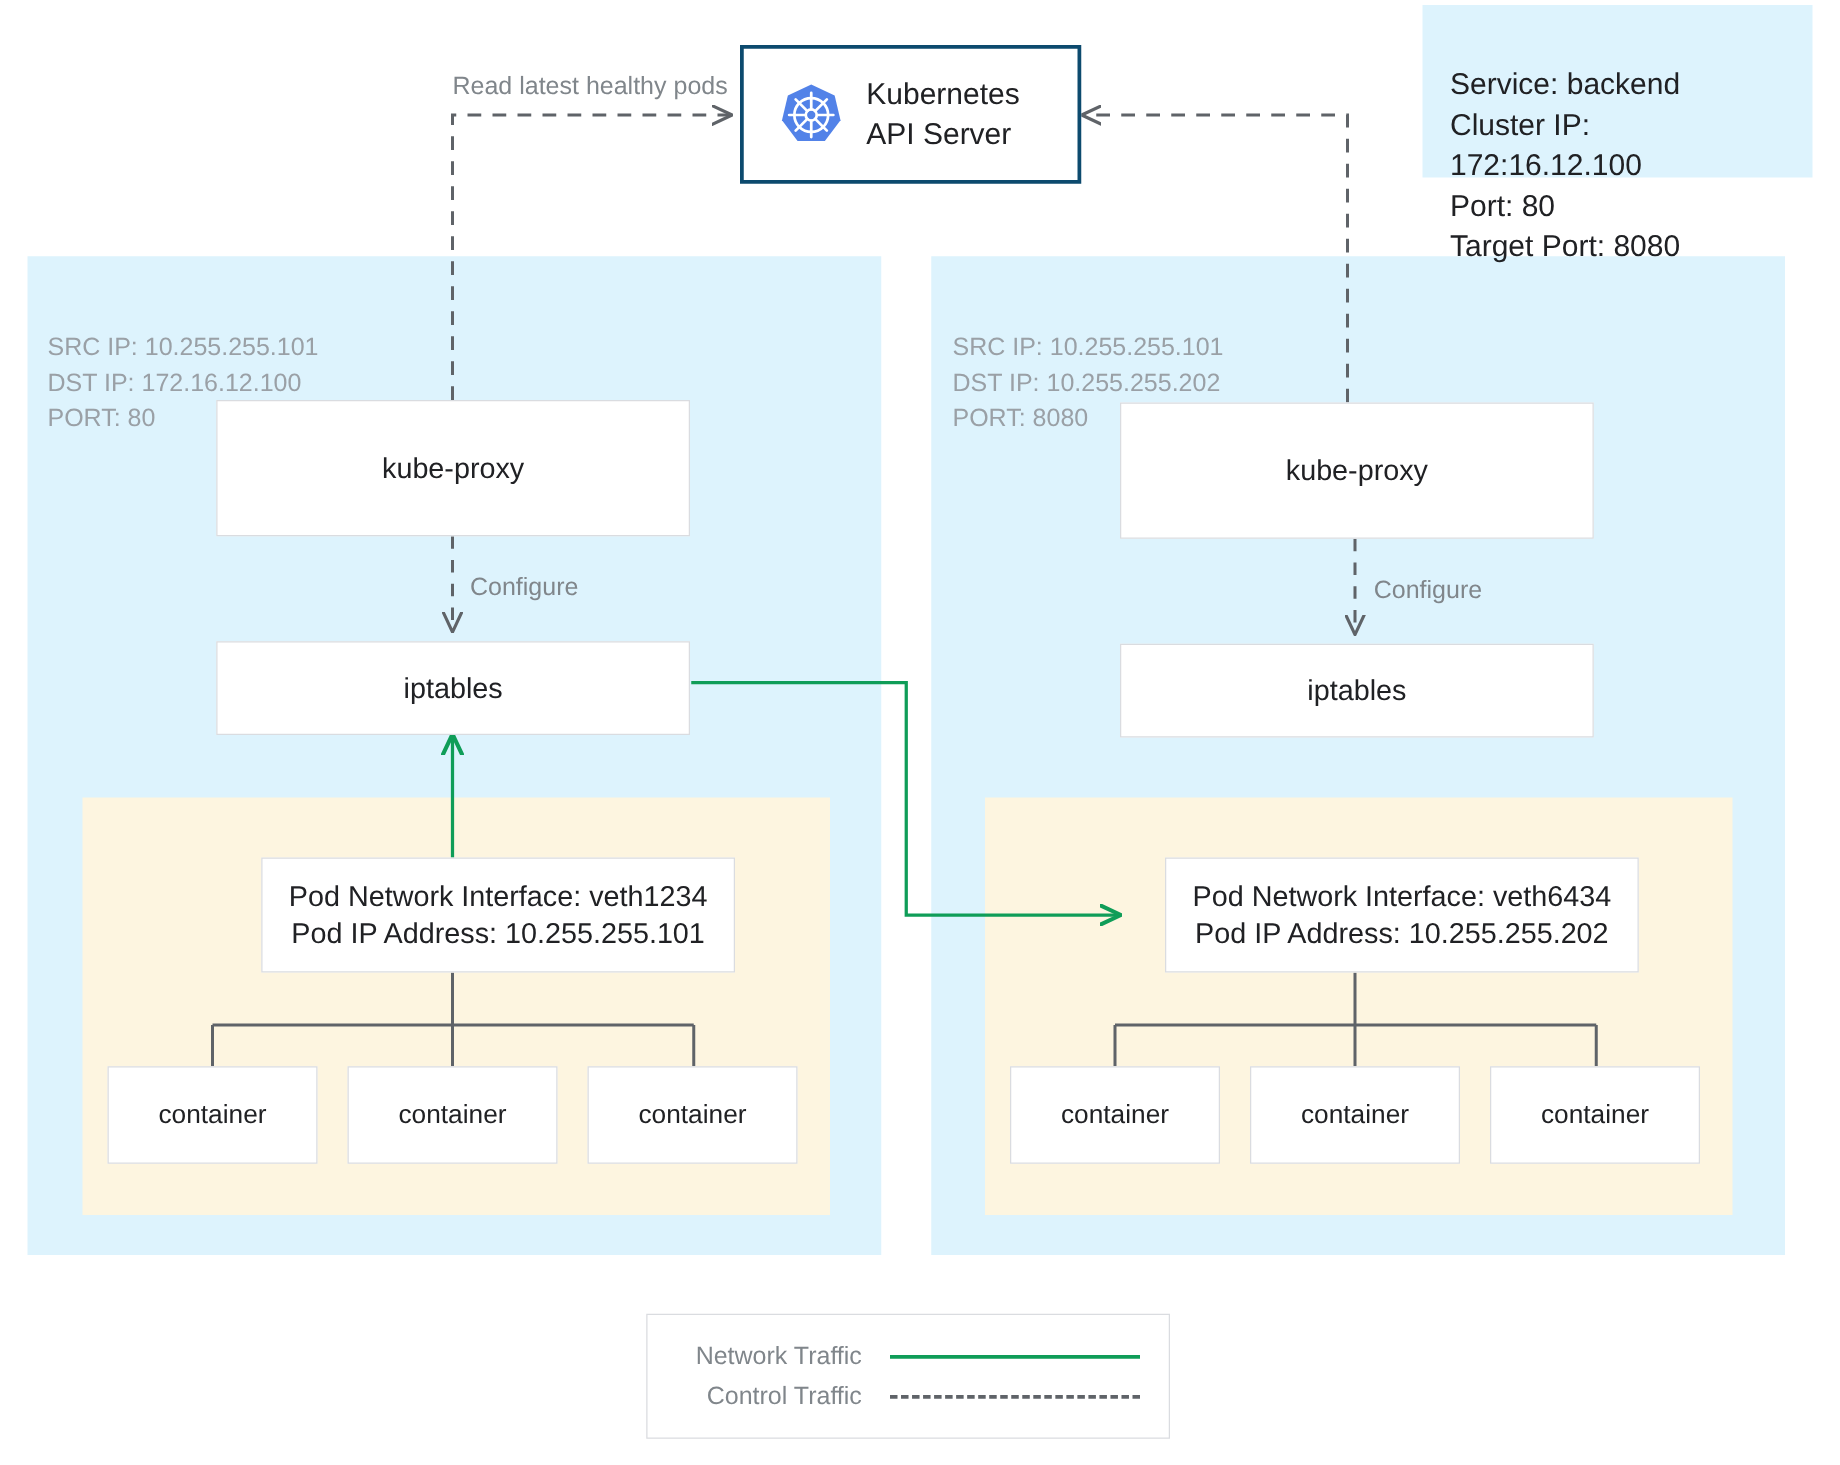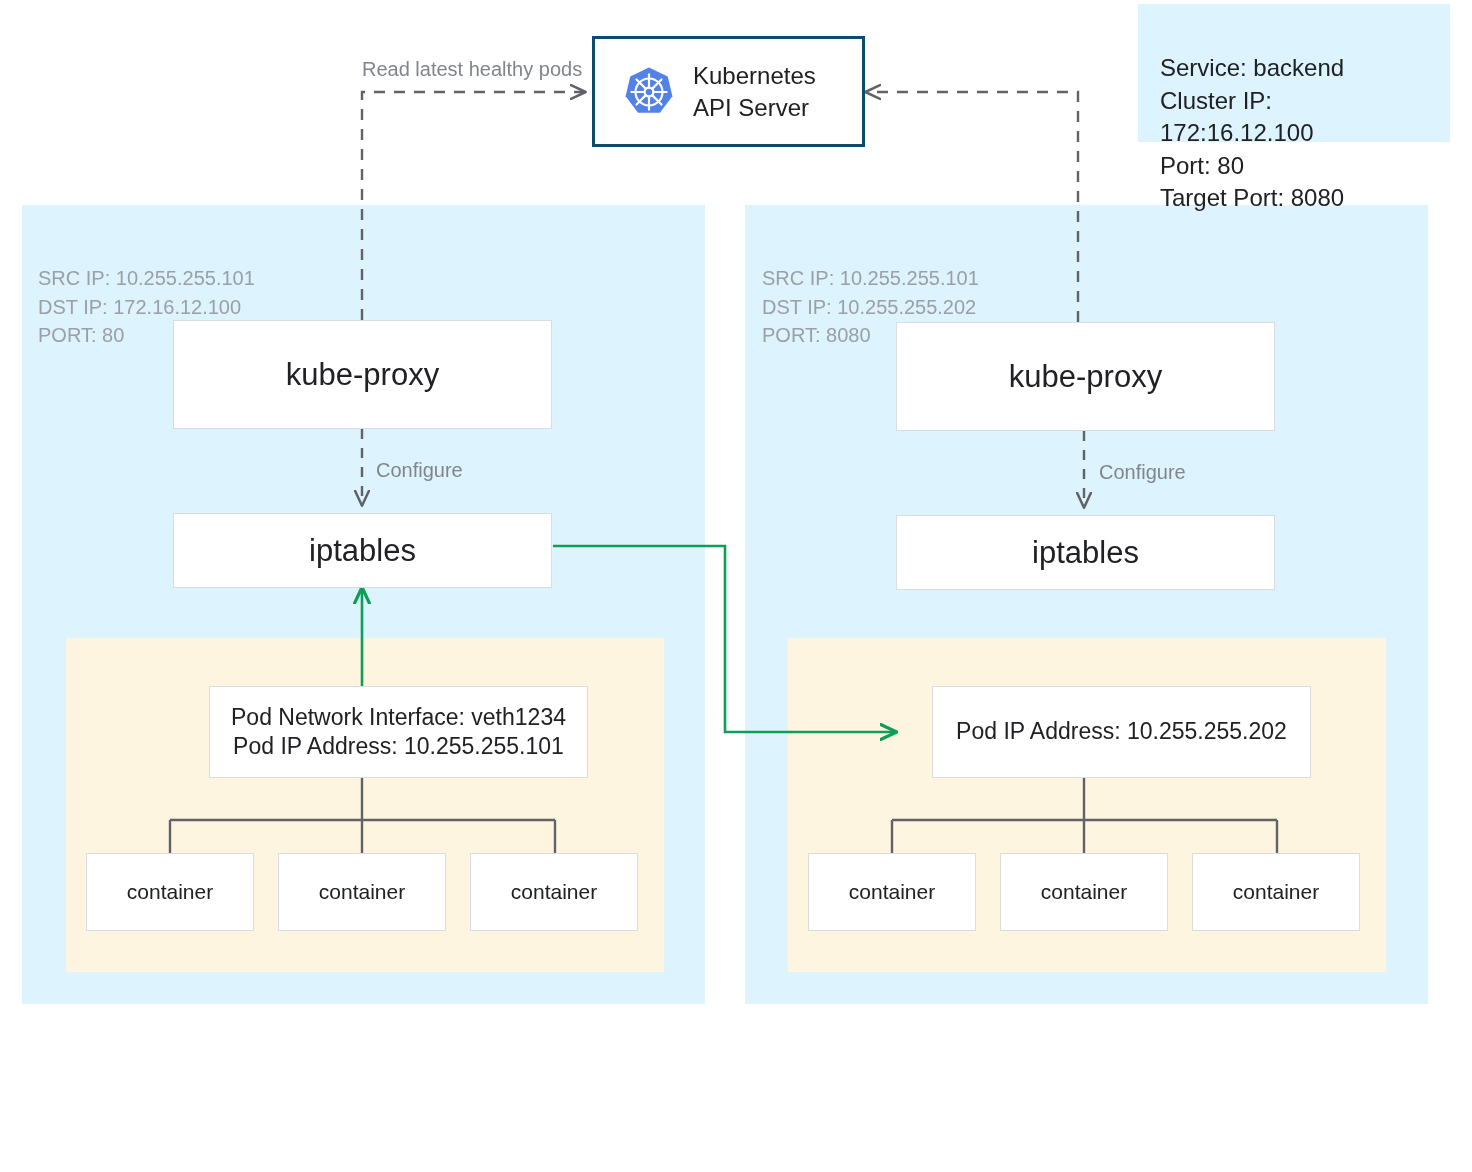--- a/index.html
+++ b/index.html
@@ -31,21 +31,21 @@
   
   .box {
     background: #ffffff;
     border: 1px solid #dadce0;
     display: flex;
     align-items: center;
     justify-content: center;
     color: #202124;
     text-align: center;
   }
-  .box-lg { font-size: 31px; }
+  .box-lg { font-size: 23px; }
   .box-sm { font-size: 21px; text-align: center; }
   .pod-if {
     flex-direction: column;
     line-height: 1.28;
     font-size: 23px;
     margin-left: 36px;
   }
   .pod-if span { display: block; }
 
   .apiserver {
@@ -230,27 +230,40 @@
 
   <div class="abs box box-lg" style="left:896px; top:322px; width:379px; height:109px;">
     <span>kube-proxy</span>
   </div>
 
   <div class="abs box box-lg" style="left:896px; top:515px; width:379px; height:75px;">
     <span>iptables</span>
   </div>
 
   <div class="abs box pod-if" style="left:896px; top:686px; width:379px; height:92px;">
+    <span>Pod Network Interface: veth6434</span>
     <span>Pod IP Address: 10.255.255.202</span>
   </div>
 
   <div class="abs box box-sm" style="left:808px; top:853px; width:168px; height:78px;">
     <span>container</span>
   </div>
   <div class="abs box box-sm" style="left:1000px; top:853px; width:168px; height:78px;">
     <span>container</span>
   </div>
   <div class="abs box box-sm" style="left:1192px; top:853px; width:168px; height:78px;">
     <span>container</span>
   </div>
 
+  <div class="abs legend" style="left:517px; top:1051px; width:419px; height:100px;">
+    <div class="legend-inner">
+      <div class="legend-row">
+        <span class="legend-text">Network Traffic</span>
+        <span class="legend-swatch sw-solid"></span>
+      </div>
+      <div class="legend-row">
+        <span class="legend-text">Control Traffic</span>
+        <span class="legend-swatch sw-dash"></span>
+      </div>
+    </div>
+  </div>
 
 </div>
 
 </body></html>

